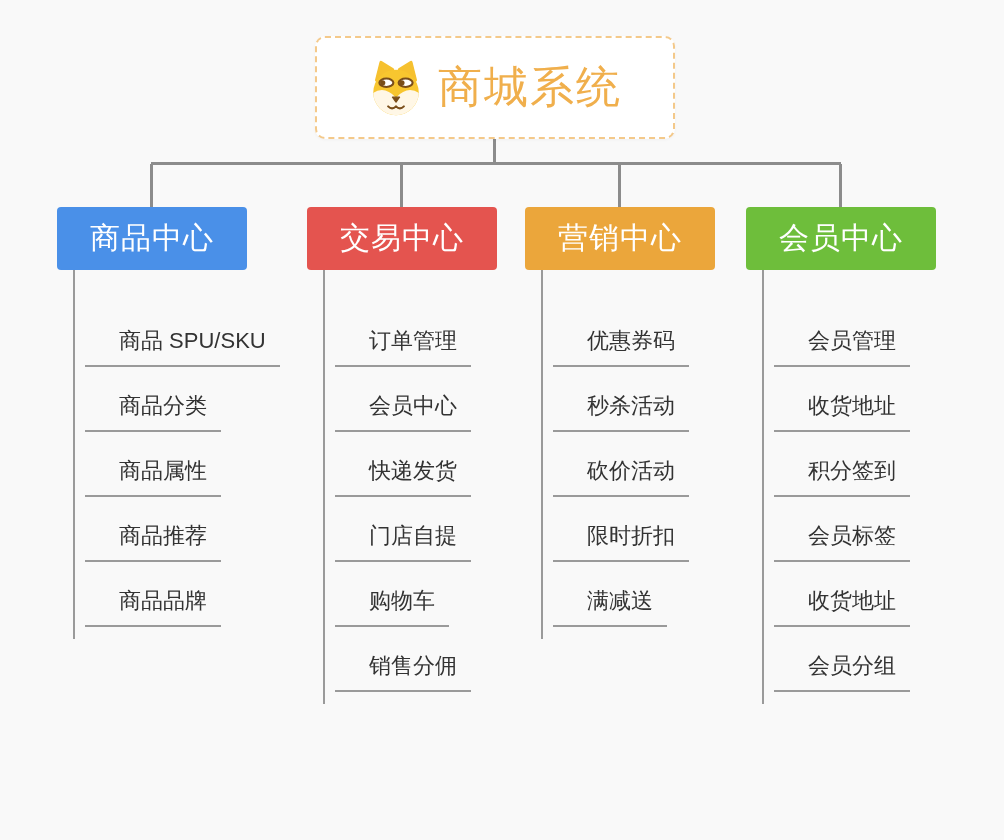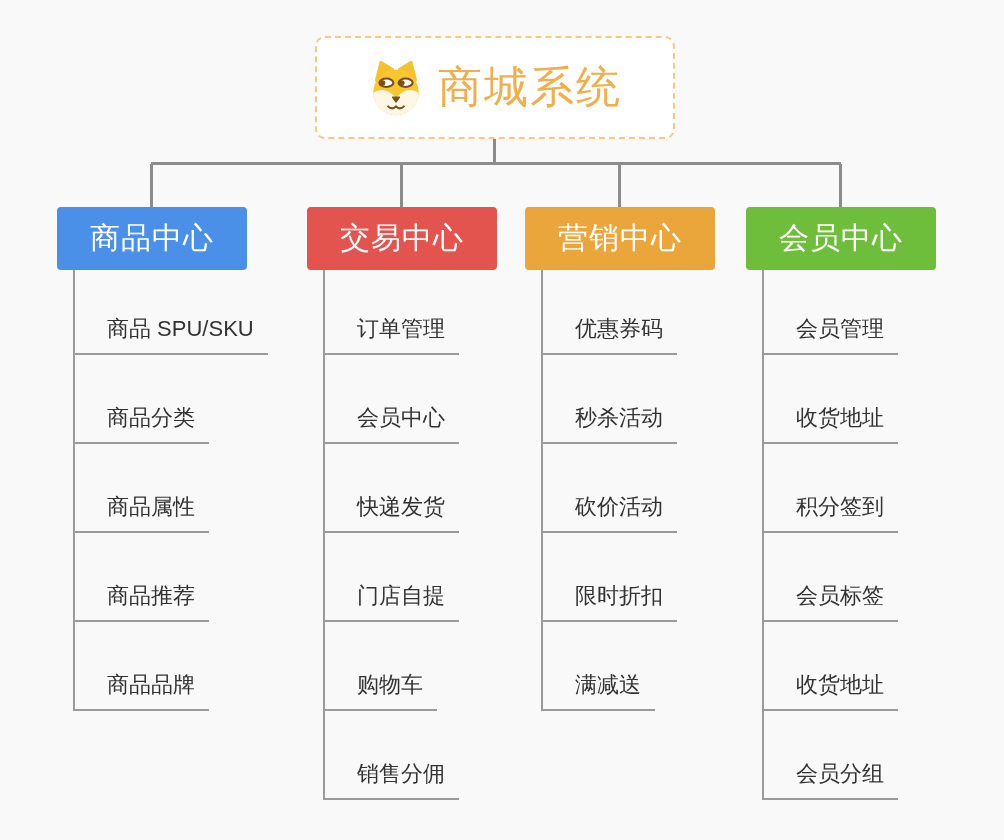--- a/index.html
+++ b/index.html
@@ -30,26 +30,26 @@
   
   .branch{position:absolute;top:207px;width:190px;}
   .b0{left:57px;} .b1{left:307px;} .b2{left:525px;} .b3{left:746px;}
   .branch-header{
     height:63px;border-radius:4px;display:flex;align-items:center;justify-content:center;
     color:#ffffff;font-size:30px;letter-spacing:1px;box-sizing:border-box;
   }
   .c0{background:#4a90e8;} .c1{background:#e4544f;} .c2{background:#eba63b;} .c3{background:#6ebe3b;}
 
   .leaf-list{
-    position:absolute;left:16px;top:63px;margin:0;padding:0;list-style:none;width:max-content;
+    position:absolute;left:16px;top:63px;margin:0;padding:12px;list-style:none;width:max-content;
   }
   .leaf-list::before{
     content:"";position:absolute;left:0;top:0;bottom:0;width:2px;background:#9a9a9a;
   }
-  .leaf-item{height:89px;display:flex;align-items:flex-end;}
+  .leaf-item{height:65px;display:flex;align-items:flex-end;}
   .leaf-item:first-child{height:85px;}
   .leaf-label{
     display:inline-block;border-bottom:2px solid #9a9a9a;
     padding:0 14px 9px 34px;font-size:22px;color:#333333;white-space:nowrap;
   }
 </style>
 </head>
 <body>
 
 <div class="stage">

